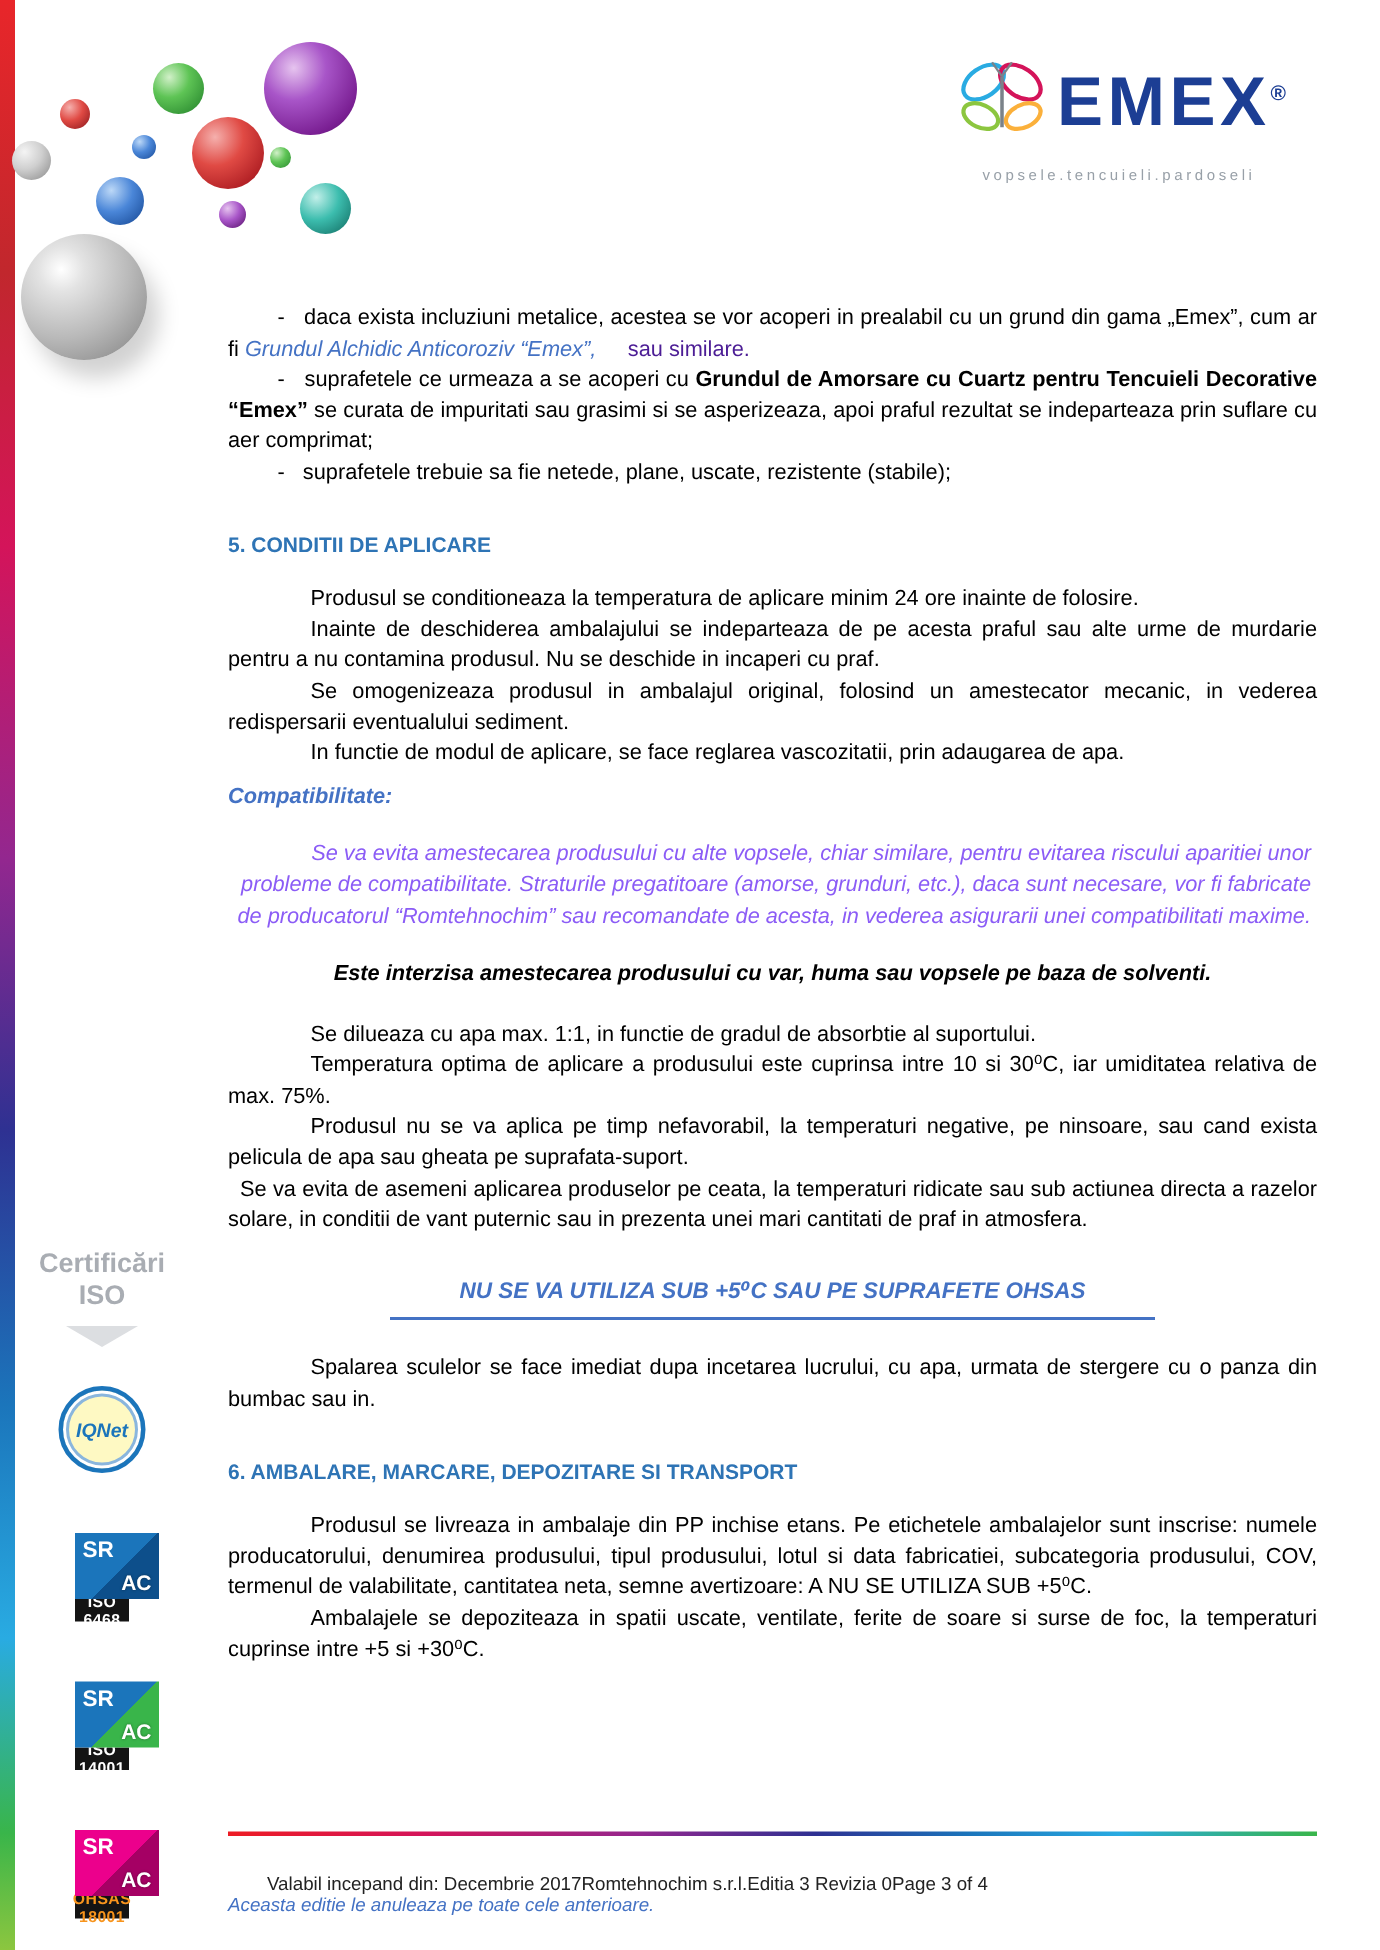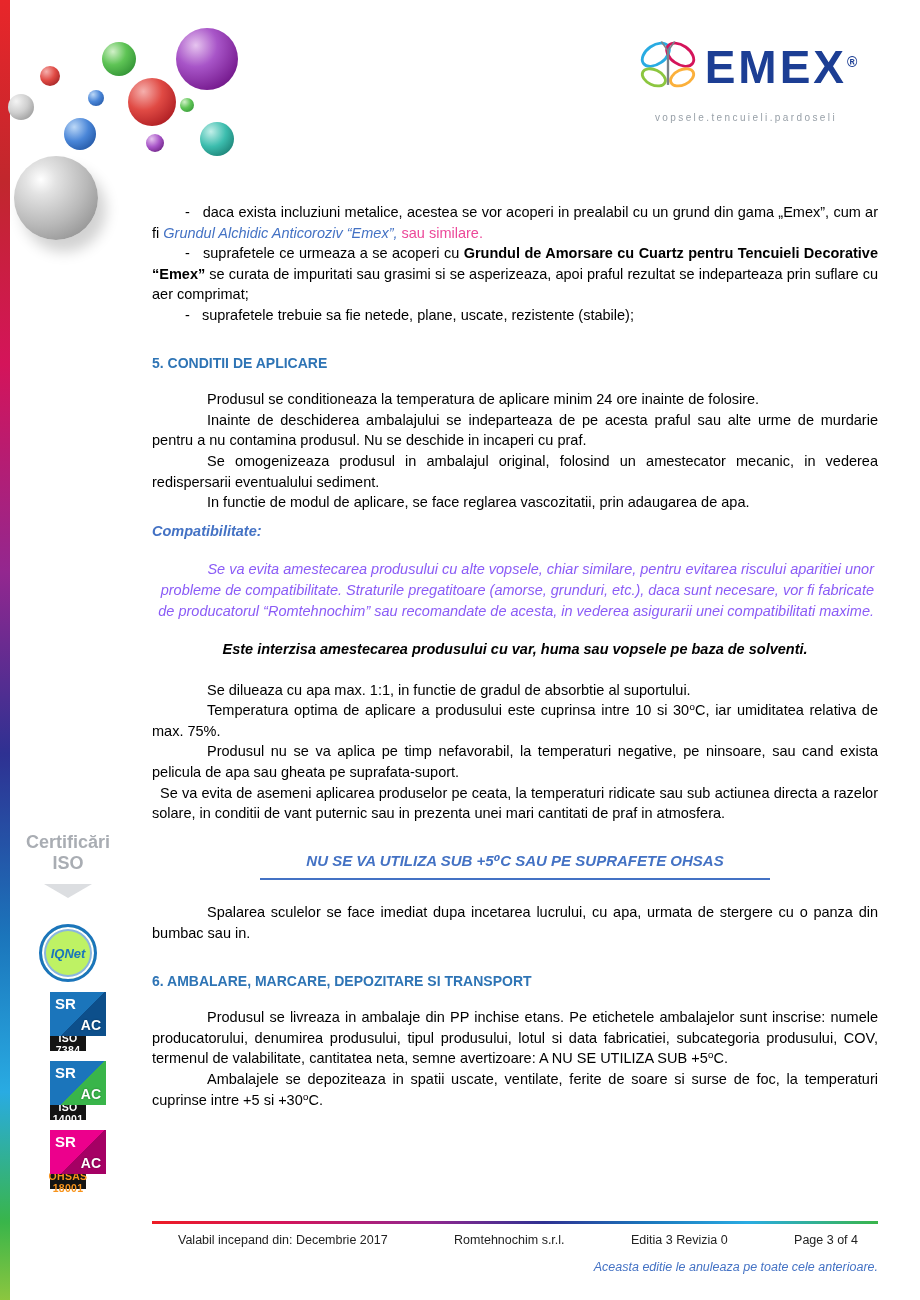--- a/index.html
+++ b/index.html
@@ -27,50 +27,50 @@
   
   .brand{position:absolute;top:34px;left:610px;width:272px;text-align:center;}
   .brand-row{display:flex;align-items:center;justify-content:center;gap:4px;}
   .wordmark{font-size:46px;font-weight:bold;color:#1c3e94;letter-spacing:3px;line-height:1;}
   .wordmark .reg{font-size:14px;vertical-align:super;letter-spacing:0;color:#1c3e94;}
   .tagline{margin-top:12px;color:#98a0a8;font-size:10px;letter-spacing:2.4px;}
   
   .sidebar{position:absolute;left:16px;top:832px;width:104px;text-align:center;}
   .cert-title{color:#a9adb3;font-size:18px;font-weight:bold;line-height:21px;}
   .chevron{width:0;height:0;border-left:24px solid transparent;border-right:24px solid transparent;border-top:14px solid #dcdee1;margin:10px auto 0;}
-  .iqnet{width:52px;height:52px;border-radius:50%;border:3px solid #1b75bb;margin:26px auto 0;display:flex;align-items:center;justify-content:center;color:#1b75bb;font-weight:bold;font-style:italic;font-size:13px;background:#bef264;box-shadow:inset 0 0 0 2px #fff,inset 0 0 0 4px #8ab6dd;}
-  .badge{width:36px;margin:10px auto 0;}
+  .iqnet{width:52px;height:52px;border-radius:50%;border:3px solid #1b75bb;margin:26px auto 0;display:flex;align-items:center;justify-content:center;color:#1b75bb;font-weight:bold;font-style:italic;font-size:13px;background:#fef9c3;box-shadow:inset 0 0 0 2px #fff,inset 0 0 0 4px #8ab6dd;}
+  .badge{width:36px;margin:40px auto 0;}
   .badge-square{position:relative;width:56px;height:44px;}
   .b9001 .badge-square{background:linear-gradient(135deg,#1b75bb 0 55%,#0d4f8b 55% 100%);}
   .b14001 .badge-square{background:linear-gradient(135deg,#1b75bb 0 55%,#39b54a 55% 100%);}
   .bohsas .badge-square{background:linear-gradient(135deg,#ec008c 0 55%,#a50064 55% 100%);}
   .sr{position:absolute;top:3px;left:5px;color:#fff;font-weight:bold;font-size:15px;}
   .ac{position:absolute;bottom:3px;right:5px;color:#fff;font-weight:bold;font-size:14px;text-shadow:0 0 2px rgba(0,0,0,.4);}
   .badge-label{height:15px;background:#141414;color:#fff;font-size:10.5px;font-weight:bold;display:flex;align-items:center;justify-content:center;letter-spacing:.3px;}
   .bohsas .badge-label{color:#f7941d;}
   
   .content{position:absolute;left:152px;top:202px;width:726px;font-size:14.5px;line-height:20.6px;text-align:justify;}
   .para{margin:0;}
   .indent-bullet{text-indent:33px;}
   .indent-tab{text-indent:55px;}
   .indent-small{text-indent:8px;}
   .bold{font-weight:bold;}
   .link-blue{color:#4472c4;font-style:italic;}
-  .text-green{color:#ec4899;}
+  .text-green{color:#4c1d95;margin-left:17px;}
   .sec-title{color:#2e74b5;font-size:14px;font-weight:bold;margin:27px 0 16px 0;text-align:left;}
   .compat-title{color:#4472c4;font-weight:bold;font-style:italic;margin:8px 0 18px;text-align:left;}
   .compat-body{color:#8b5cf6;font-style:italic;text-align:right;margin:0 4px 6px;}
   .compat-warning{color:#000000;font-weight:bold;font-style:italic;text-align:center;margin:18px 0 20px;}
   .banner{text-align:center;margin:27px 0 22px;}
   .banner-text{display:inline-block;color:#4472c4;font-weight:bold;font-style:italic;font-size:15px;border-bottom:2px solid #4472c4;padding:0 46px 7px;}
   
   .footer{position:absolute;left:152px;top:1221px;width:726px;}
   .rainbow-line{height:3px;background:linear-gradient(90deg,#ed1c24 0%,#d4145a 18%,#93278f 38%,#2e3192 54%,#1b75bb 68%,#29abe2 82%,#39b54a 100%);}
-  .footer-row{display:flex;justify-content:space-between;padding:9px 20px 0 26px;font-size:12.5px;color:#222;}
-  .footer-note{text-align:right;color:#4472c4;font-style:italic;font-size:12.5px;margin-top:13px;}
+  .footer-row{display:flex;padding:25px 20px 0 26px;font-size:12.5px;color:#222;}
+  .footer-note{text-align:left;color:#4472c4;font-style:italic;font-size:12.5px;margin-top:0;}
 </style>
 </head>
 <body>
 
 <div class="rainbow-strip"></div>
 
 <div class="spheres">
   <div class="ball s-gray2"></div>
   <div class="ball s-red2"></div>
   <div class="ball s-blue2"></div>
@@ -107,21 +107,21 @@
   </div>
   <div class="chevron"></div>
   <div class="iqnet">
     <span>IQNet</span>
   </div>
   <div class="badge b9001">
     <div class="badge-square">
       <span class="sr">SR</span>
       <span class="ac">AC</span>
     </div>
-    <div class="badge-label">ISO 7384</div>
+    <div class="badge-label">ISO 6468</div>
   </div>
   <div class="badge b14001">
     <div class="badge-square">
       <span class="sr">SR</span>
       <span class="ac">AC</span>
     </div>
     <div class="badge-label">ISO 14001</div>
   </div>
   <div class="badge bohsas">
     <div class="badge-square">

